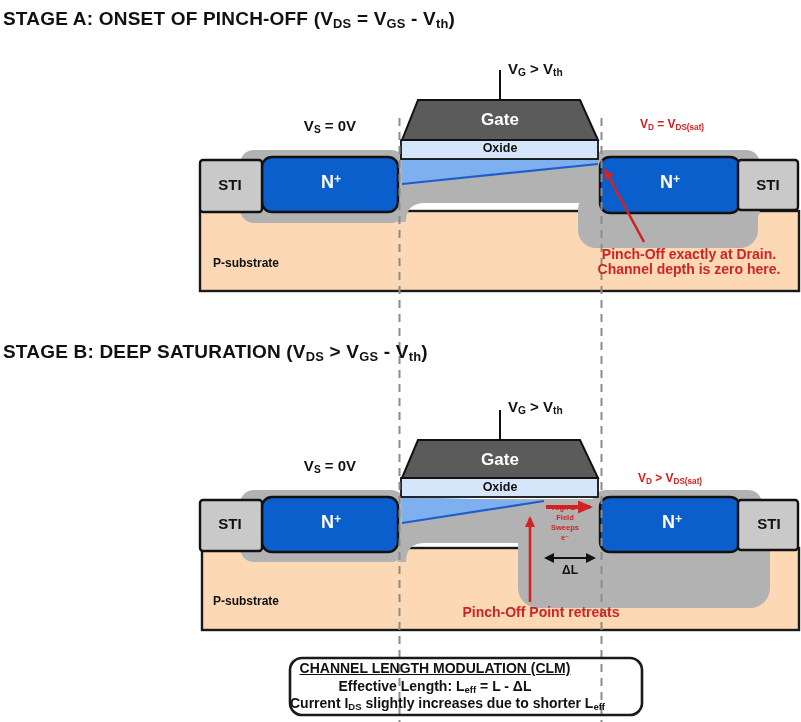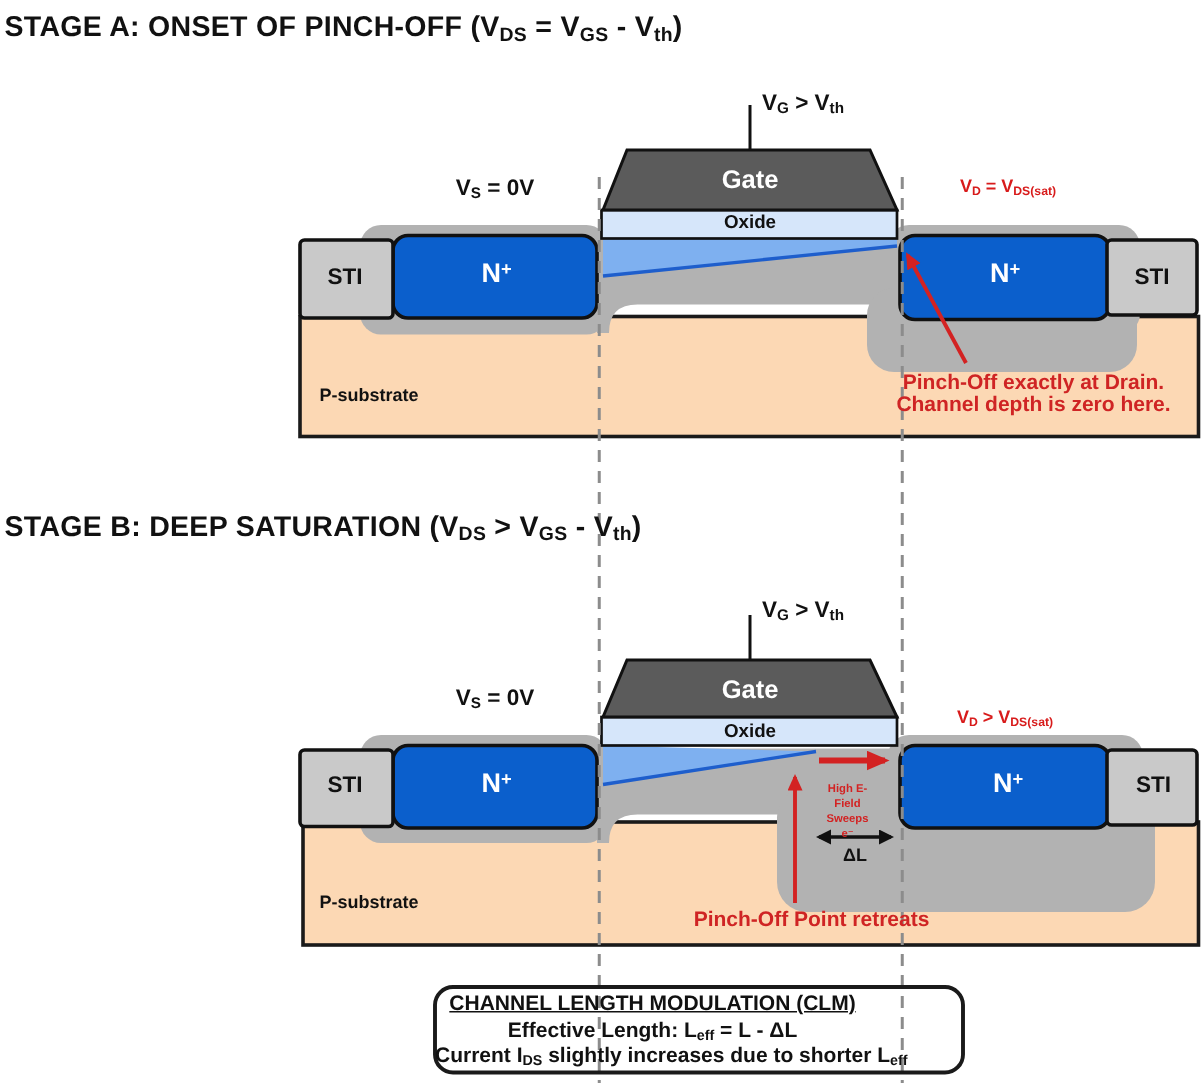--- a/index.html
+++ b/index.html
@@ -102,21 +102,21 @@
 <div class="abs vlabel" style="left:508px;top:398px;"><span>V</span><sub>G</sub><span> &gt; V</span><sub>th</sub></div>
 <div class="abs vlabel ctr" style="left:330px;top:457px;"><span>V</span><sub>S</sub><span> = 0V</span></div>
 <div class="abs vlabel-red ctr" style="left:670px;top:459px;margin-top:12px;"><span>V</span><sub>D</sub><span> &gt; V</span><sub>DS(sat)</sub></div>
 <div class="abs gate-label ctr" style="left:500px;top:450px;">Gate</div>
 <div class="abs oxide-label ctr" style="left:500px;top:480px;">Oxide</div>
 <div class="abs sti-label ctr" style="left:230px;top:515px;">STI</div>
 <div class="abs n-label ctr" style="left:331px;top:512px;"><span>N</span><sup>+</sup></div>
 <div class="abs n-label ctr" style="left:672px;top:512px;"><span>N</span><sup>+</sup></div>
 <div class="abs sti-label ctr" style="left:769px;top:515px;">STI</div>
 <div class="abs sub-label" style="left:213px;top:594px;">P-substrate</div>
-<div class="abs note-red-tiny ctr" style="left:565px;top:521px;">
+<div class="abs note-red-tiny ctr" style="left:565px;top:503px;">
     <div>High E-</div>
     <div>Field</div>
     <div>Sweeps</div>
     <div>e⁻</div>
   </div>
 <div class="abs dl-label ctr" style="left:570px;top:563px;">ΔL</div>
 <div class="abs note-red ctr" style="left:541px;top:605px;">Pinch-Off Point retreats</div>
 
 <div class="clm-box-text">
   <div class="clm-line clm-title">CHANNEL LENGTH MODULATION (CLM)</div>

